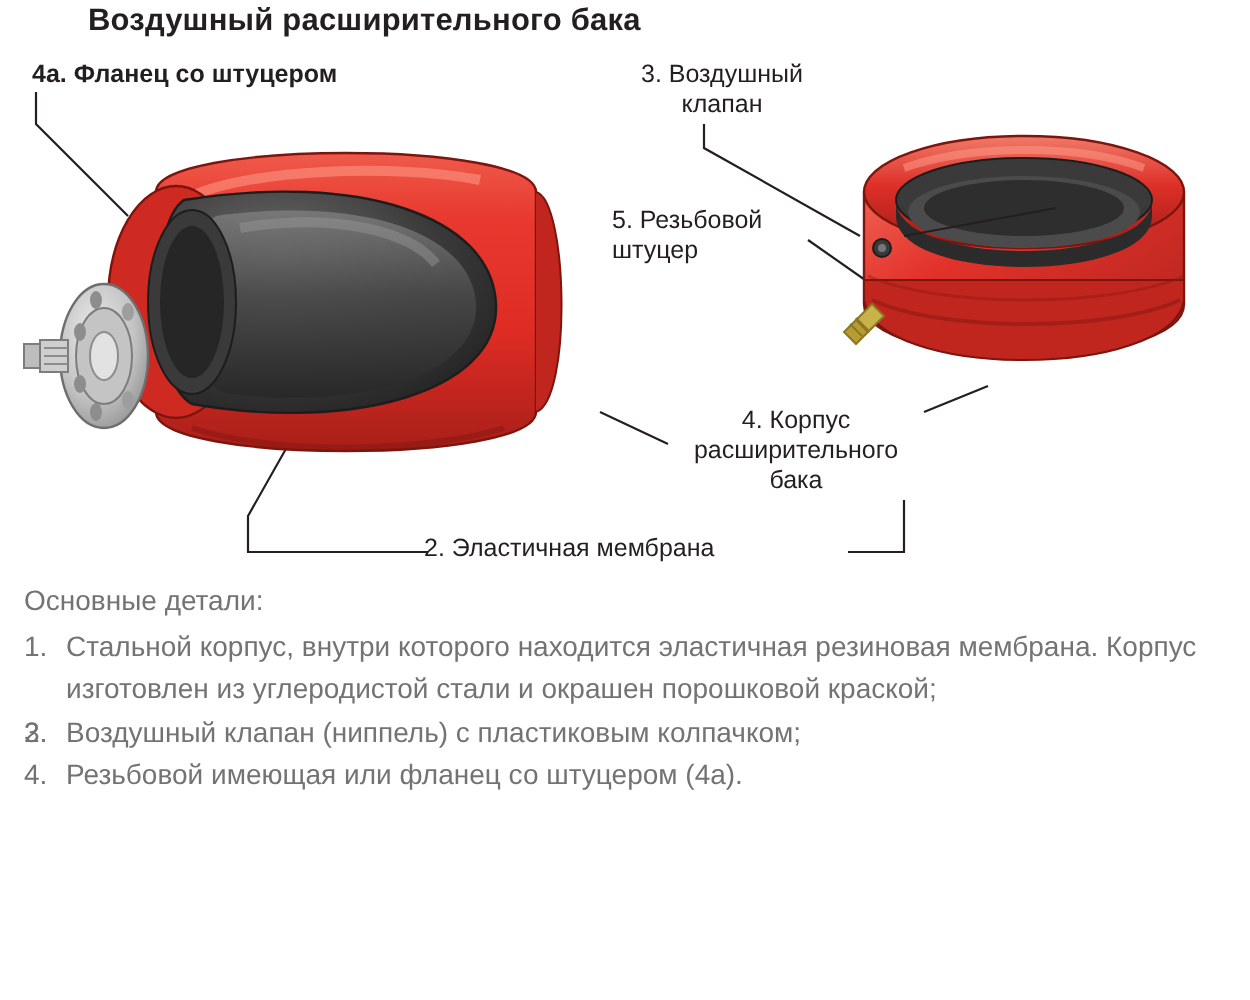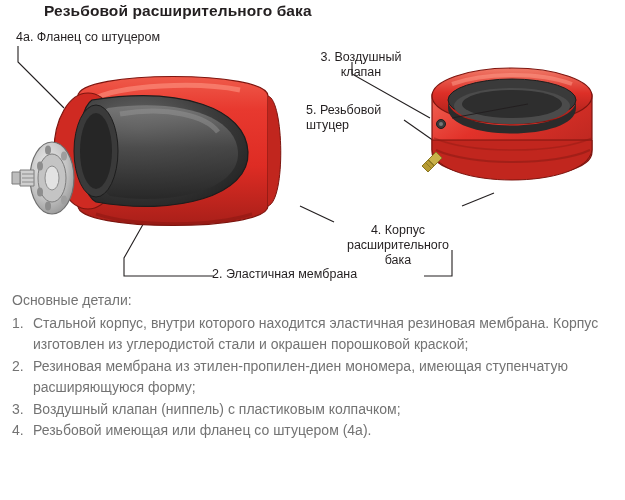--- a/index.html
+++ b/index.html
@@ -41,23 +41,23 @@
   }
 
   
   .label {
     position: absolute;
     font-size: 12.5px;
     line-height: 15px;
     color: #231f20;
     white-space: pre-line;
   }
-  .label.center { text-align: center; margin-top: 20px; }
-
-  #label-4a { left: 16px;  top: 30px; }
+  .label.center { text-align: center; }
+
+  #label-4a { left: 16px;  top: 30px; font-weight: bold; }
   #label-3  { left: 306px; top: 30px;  width: 110px; text-align: center; }
   #label-4  { left: 306px; top: 103px; width: 100px; }
   #label-1  { left: 338px; top: 203px; width: 120px; text-align: center; }
   #label-2  { left: 212px; top: 267px; text-align: right; }
 
   
   #description {
     position: absolute;
     left: 12px;
     top: 290px;
@@ -83,21 +83,21 @@
     position: absolute;
     left: 0;
     top: 0;
   }
 </style>
 </head>
 <body>
 
 <div id="root">
 
-  <div class="title">Резьбовой расширительного бака</div>
+  <div class="title">Воздушный расширительного бака</div>
 
   <svg id="diagram" viewBox="0 0 625 292">
     <defs>
       <linearGradient id="bodyRed" x1="0" y1="0" x2="0" y2="1">
         <stop offset="0%" stop-color="#ef5a4a"></stop>
         <stop offset="22%" stop-color="#e8392f"></stop>
         <stop offset="60%" stop-color="#de2c24"></stop>
         <stop offset="100%" stop-color="#a81f19"></stop>
       </linearGradient>
       <linearGradient id="capRed" x1="0" y1="0" x2="1" y2="1">
@@ -229,21 +229,20 @@
 
   <div id="description">
     <div class="head">Основные детали:</div>
     <ol>
       <li>
         <span class="num">1.</span>
         <span>Стальной корпус, внутри которого находится эластичная резиновая мембрана. Корпус изготовлен из углеродистой стали и окрашен порошковой краской;</span>
       </li>
       <li>
         <span class="num">2.</span>
-        <span>Резиновая мембрана из этилен-пропилен-диен мономера, имеющая ступенчатую расширяющуюся форму;</span>
       </li>
       <li>
         <span class="num">3.</span>
         <span>Воздушный клапан (ниппель) с пластиковым колпачком;</span>
       </li>
       <li>
         <span class="num">4.</span>
         <span>Резьбовой имеющая или фланец со штуцером (4a).</span>
       </li>
     </ol>

